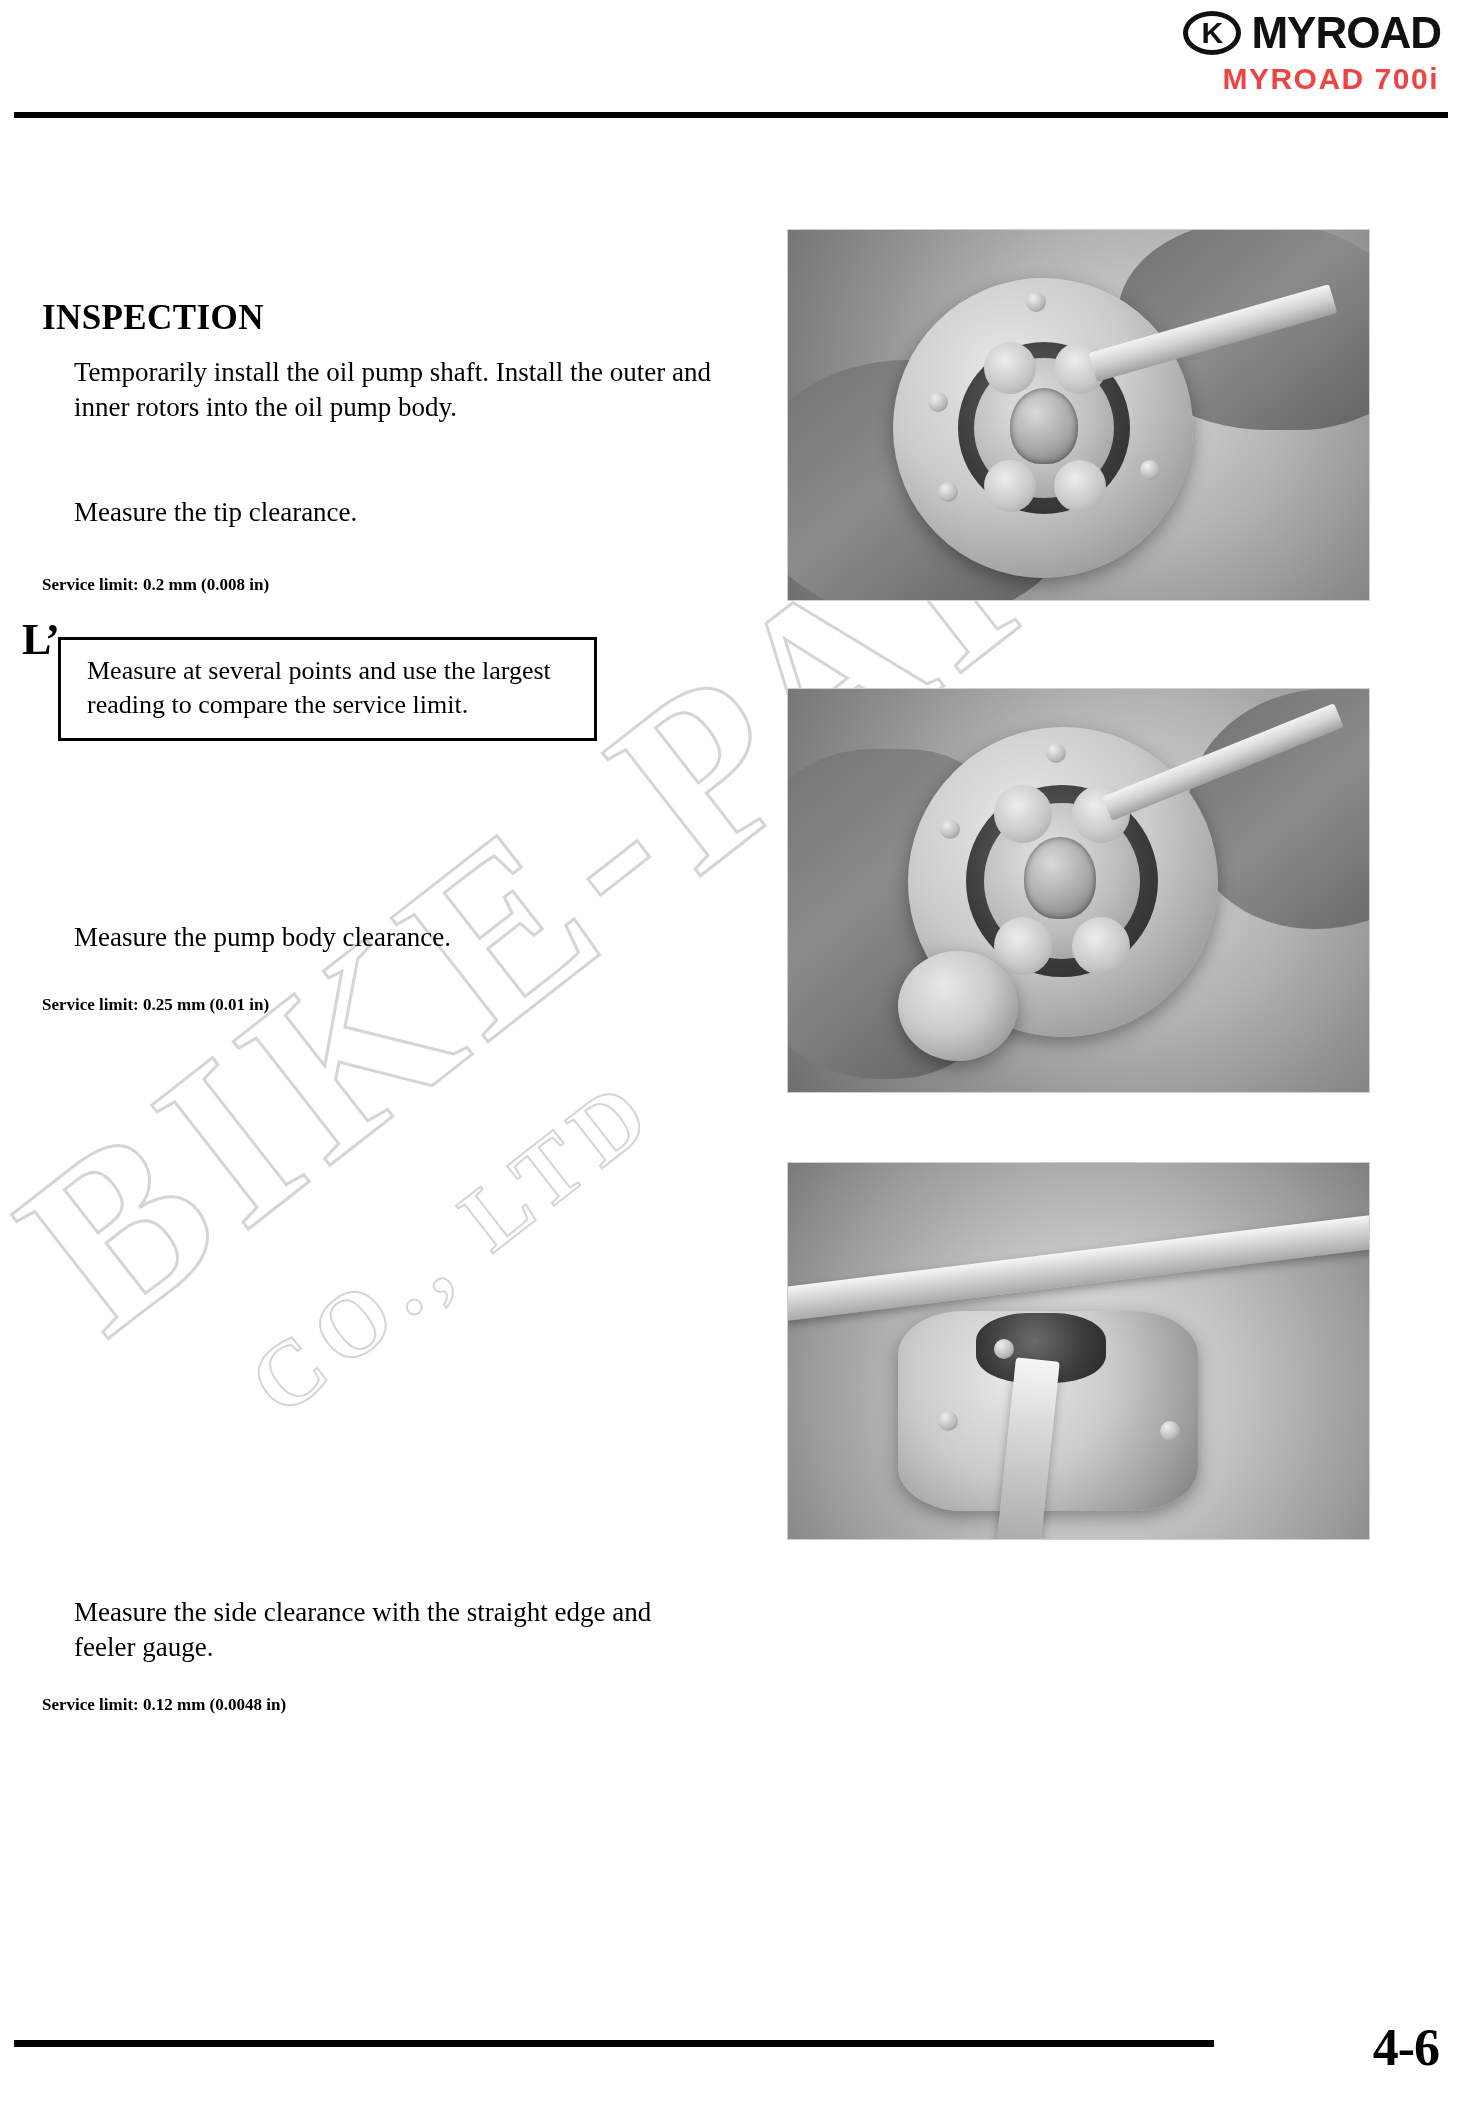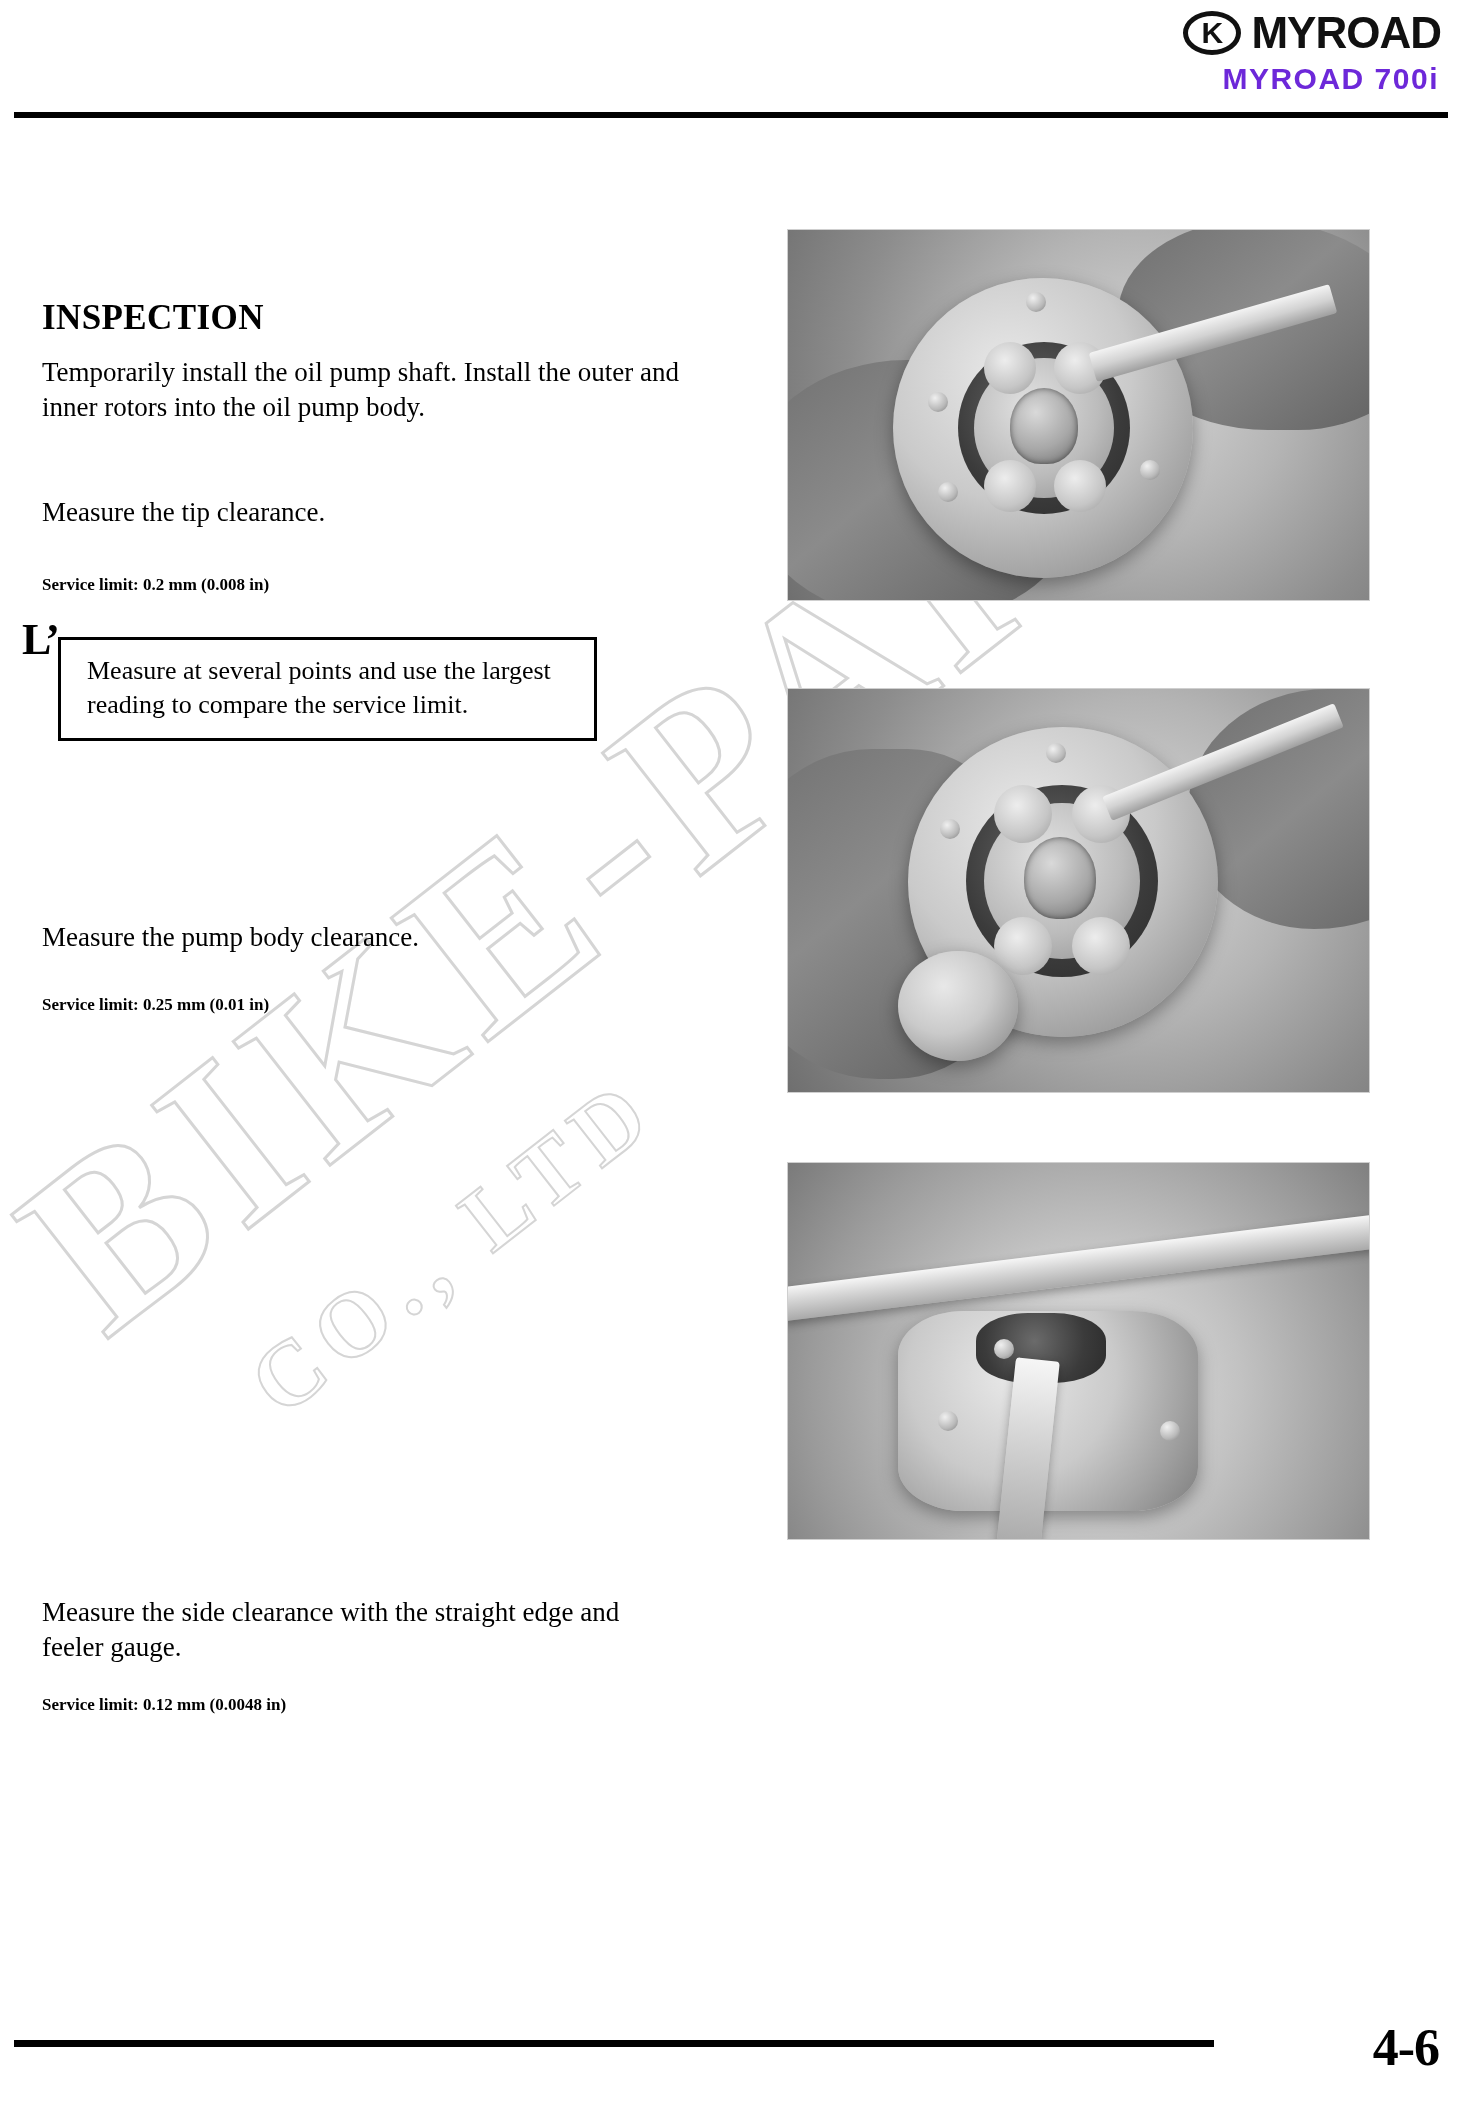--- a/index.html
+++ b/index.html
@@ -55,21 +55,21 @@
     color: #111;
   }
   #model-name {
     position: absolute;
     right: 24px;
     top: 62px;
     font-family: "Liberation Sans", sans-serif;
     font-weight: bold;
     font-size: 30px;
     letter-spacing: 1.5px;
-    color: #6d28d9;
+    color: #ef4444;
   }
   #chapter-title {
     position: absolute;
     left: 14px;
     top: 60px;
     font-family: "Liberation Serif", serif;
     font-weight: bold;
     white-space: nowrap;
   }
   #chapter-title .num {
@@ -139,20 +139,21 @@
     width: 640px;
   }
   .heading {
     font-weight: bold;
     font-size: 35px;
     letter-spacing: 0.4px;
   }
   .para {
     font-size: 27px;
     line-height: 1.28;
+    margin-left: 32px;
   }
   .limit {
     font-weight: bold;
     font-size: 17px;
   }
 
   
   #note-box {
     position: absolute;
     left: 58px;

